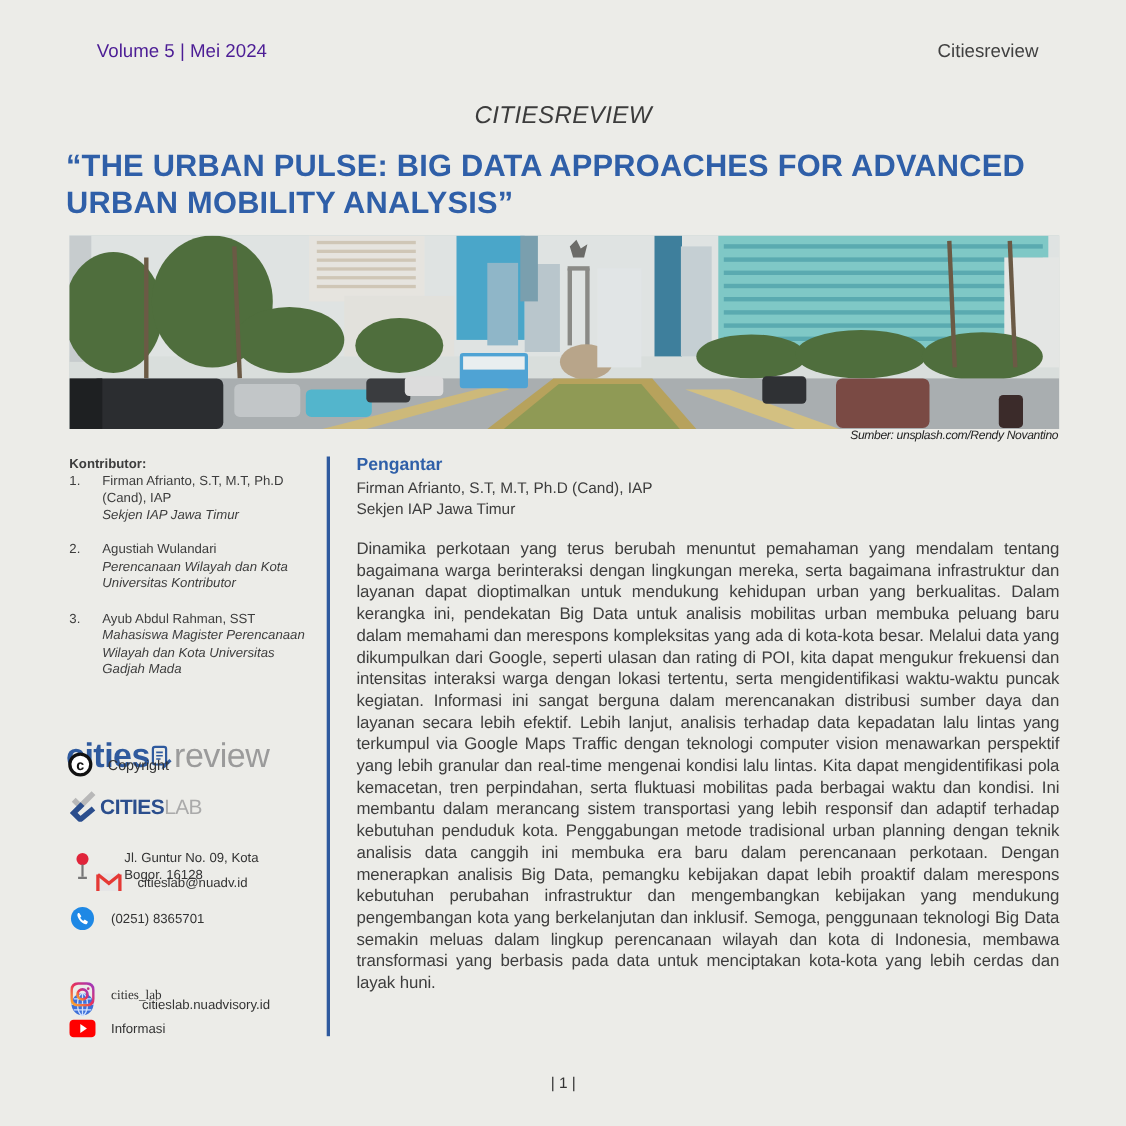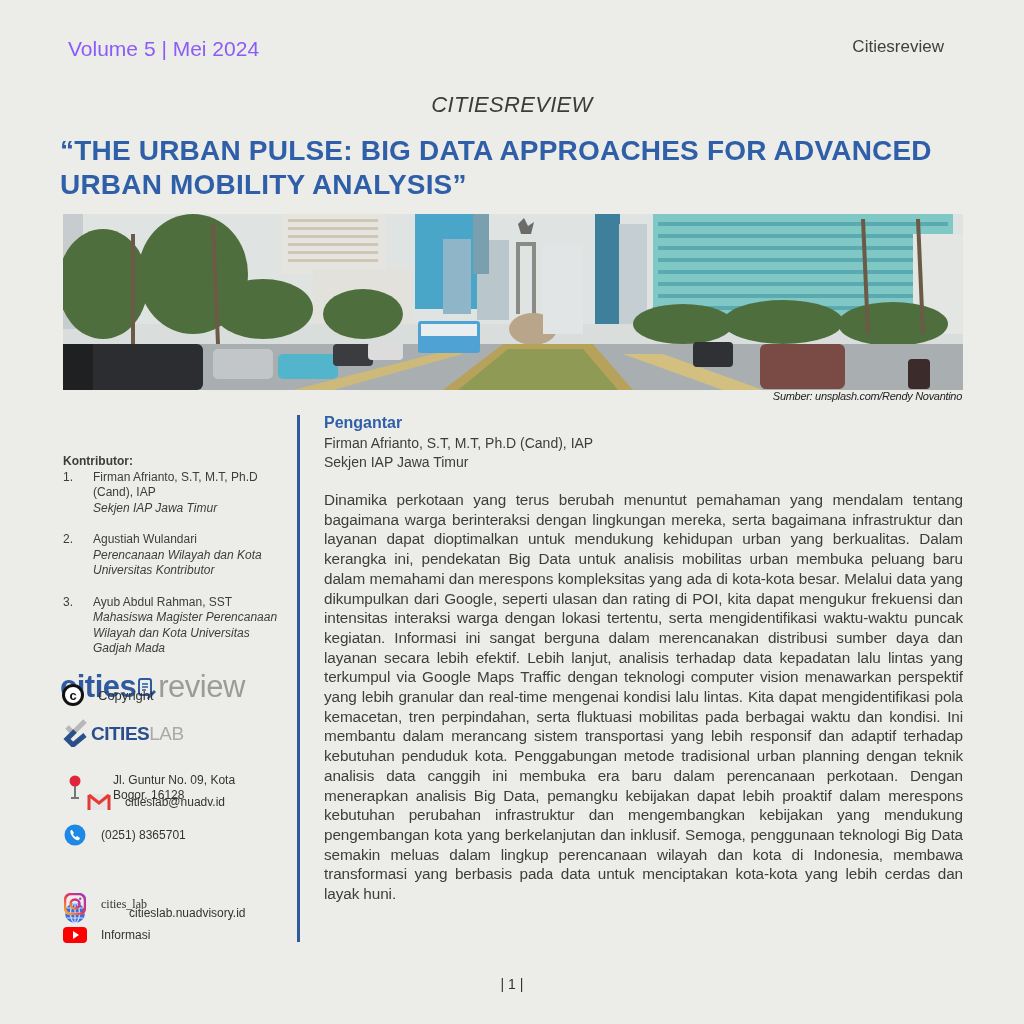--- a/index.html
+++ b/index.html
@@ -3,33 +3,33 @@
 <meta charset="utf-8">
 <style>
   html, body { margin:0; padding:0; }
   body {
     width:1024px; height:1024px; overflow:hidden;
     background:#ececE8; background:#ecece8;
     font-family:"Liberation Sans", sans-serif; color:#3a3a3a;
     position:relative;
   }
   .abs { position:absolute; }
-  .hdr-left { left:68px; top:37px; font-size:21px; color:#8b5cf6; }
+  .hdr-left { left:88px; top:37px; font-size:17px; color:#4c1d95; }
   .hdr-right { right:80px; top:37px; font-size:17px; color:#404040; }
   .kicker { left:0; width:1024px; top:92px; text-align:center; font-size:22px; font-style:italic; color:#3c3c3c; letter-spacing:0.3px; }
   .title { left:60px; width:904px; top:134px; font-size:28px; font-weight:bold; color:#2f5fa8; line-height:34px; letter-spacing:0.2px; }
 
   
   .photo { left:63px; top:214px; width:900px; height:176px; overflow:hidden; background:#cfd6d6; }
   .photo svg { display:block; }
   .credit { right:62px; top:390px; font-size:11px; font-style:italic; color:#222; letter-spacing:-0.3px; }
 
   
   .side { left:63px; top:414px; width:225px; font-size:12px; line-height:15.5px; color:#3d3d3d; }
-  .side .ktitle { font-weight:bold; font-size:12px;margin-top:40px; }
+  .side .ktitle { font-weight:bold; font-size:12px; }
   .contrib { display:flex; margin-top:0; }
   .contrib .num { width:30px; flex:none; }
   .contrib .body { flex:1; }
   .contrib .role { font-style:italic; }
   .gap { height:16px; }
 
   .logo-cr { left:60px; top:650px; font-size:31px; font-weight:bold; letter-spacing:-0.5px; line-height:34px;margin-top:20px; }
   .logo-cr .c1 { color:#2f5a9e; }
   .logo-cr .c2 { color:#9b9b9b; font-weight:normal; }
   .copy-row { left:62px; top:684px; display:flex; align-items:center; font-size:13px; color:#333; }

